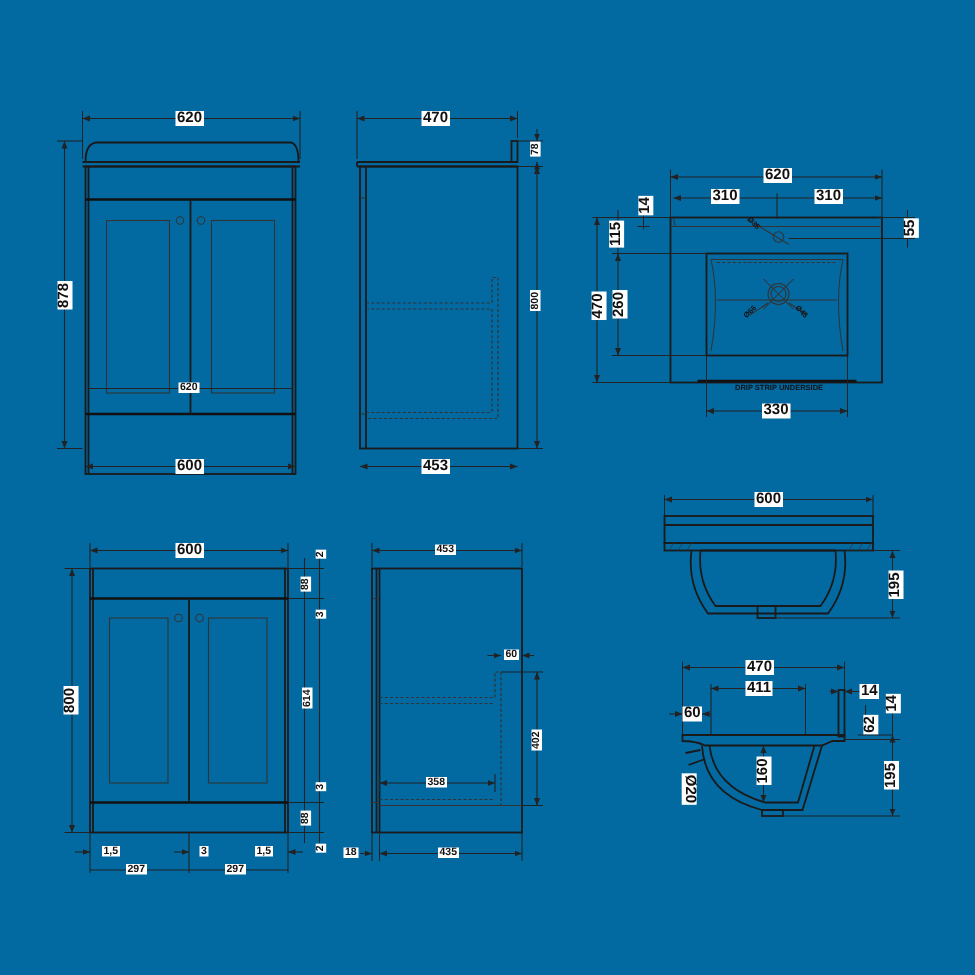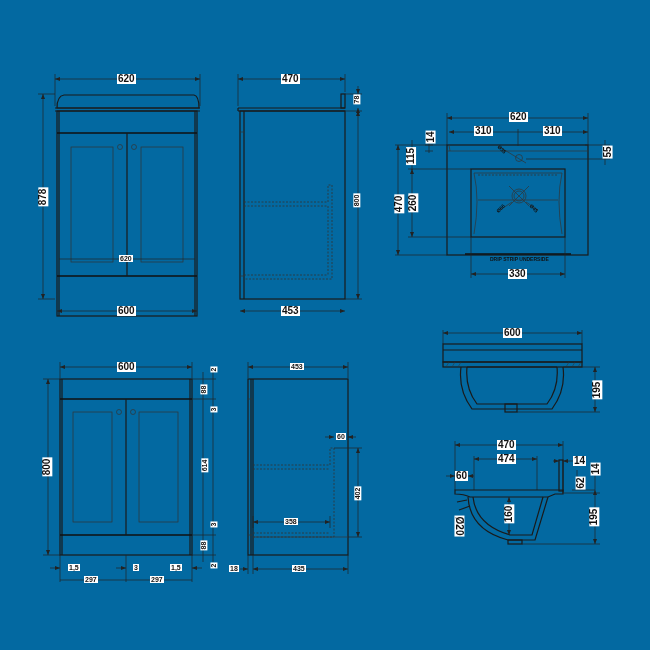--- a/index.html
+++ b/index.html
@@ -294,21 +294,21 @@
 <span class="lbl s" style="left:336px;top:433px;">60</span>
 <span class="lbl s rot" style="left:351px;top:490px;">402</span>
 <span class="lbl s" style="left:284px;top:518px;">358</span>
 <span class="lbl s" style="left:229px;top:565px;">18</span>
 <span class="lbl s" style="left:292px;top:565px;">435</span>
 
 <span class="lbl b" style="left:503px;top:328px;">600</span>
 <span class="lbl b rot" style="left:588px;top:385px;">195</span>
 
 <span class="lbl b" style="left:497px;top:440px;">470</span>
-<span class="lbl b" style="left:497px;top:454px;">474</span>
+<span class="lbl b" style="left:497px;top:454px;">411</span>
 <span class="lbl b" style="left:455px;top:471px;">60</span>
 <span class="lbl b" style="left:573px;top:456px;">14</span>
 <span class="lbl b rot" style="left:574px;top:478px;">62</span>
 <span class="lbl b rot" style="left:589px;top:464px;">14</span>
 <span class="lbl b rot" style="left:500px;top:509px;">160</span>
 <span class="lbl b rot" style="left:585px;top:512px;">195</span>
 <span class="lbl b rot90" style="left:449px;top:521px;">Ø20</span>
 
 </div>
 

